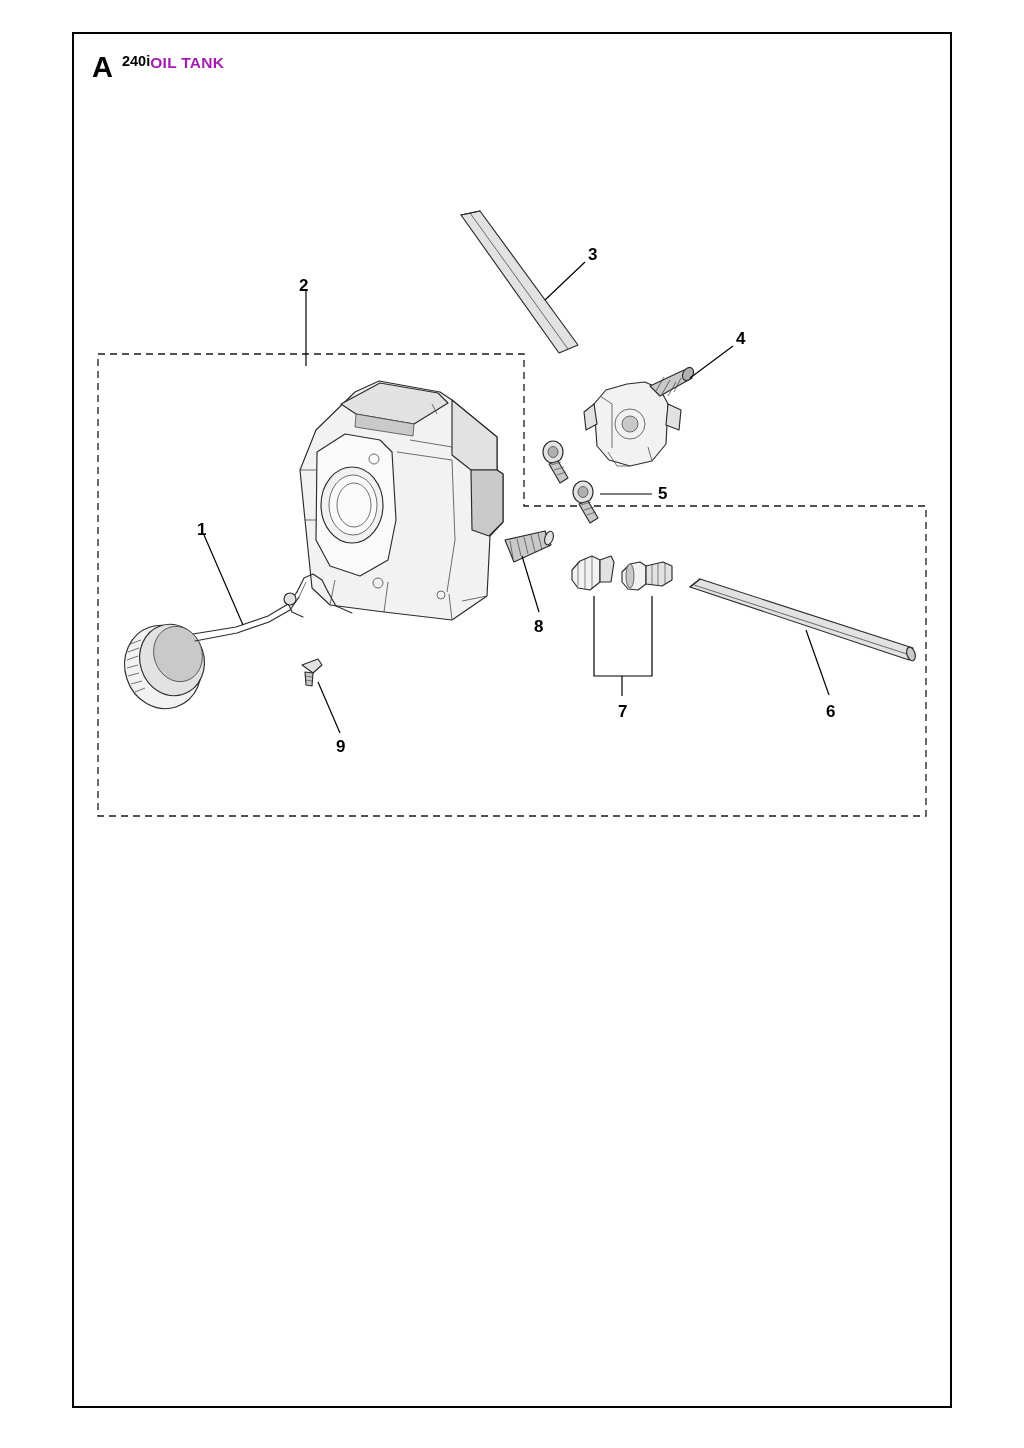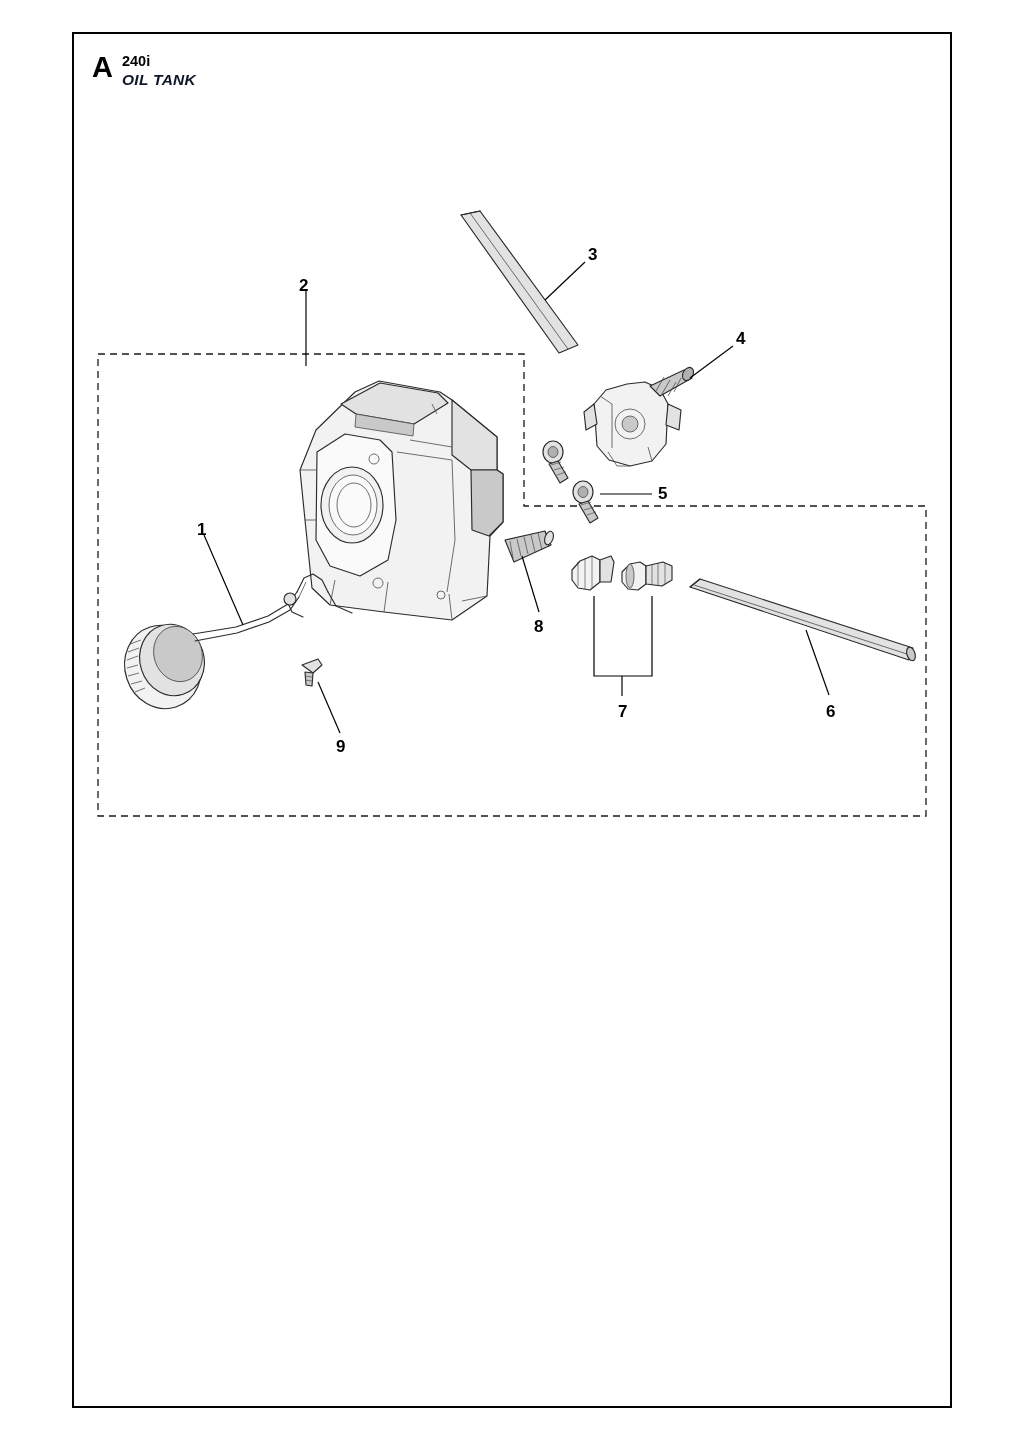--- a/index.html
+++ b/index.html
@@ -43,36 +43,35 @@
     font-size: 29px;
     font-weight: bold;
     line-height: 30px;
     letter-spacing: 0px;
     color: #000;
     margin-right: 9px;
     font-family: "Liberation Sans", sans-serif;
   }
   .header .titles {
     display: flex;
-    flex-direction: column;
+    flex-direction: row;
     padding-top: 1px;
   }
   .header .model {
     font-size: 14.5px;
     font-weight: bold;
     line-height: 17px;
     color: #000;
   }
   .header .section-title {
     font-size: 15.5px;
     font-weight: bold;
     line-height: 19px;
     letter-spacing: 0.3px;
-    color: #0f172a;
-    font-style: italic;
+    color: #a21caf;
   }
   
   .callout {
     position: absolute;
     font-size: 17px;
     font-weight: bold;
     color: #000;
     font-family: "Liberation Sans", sans-serif;
     line-height: 18px;
   }

